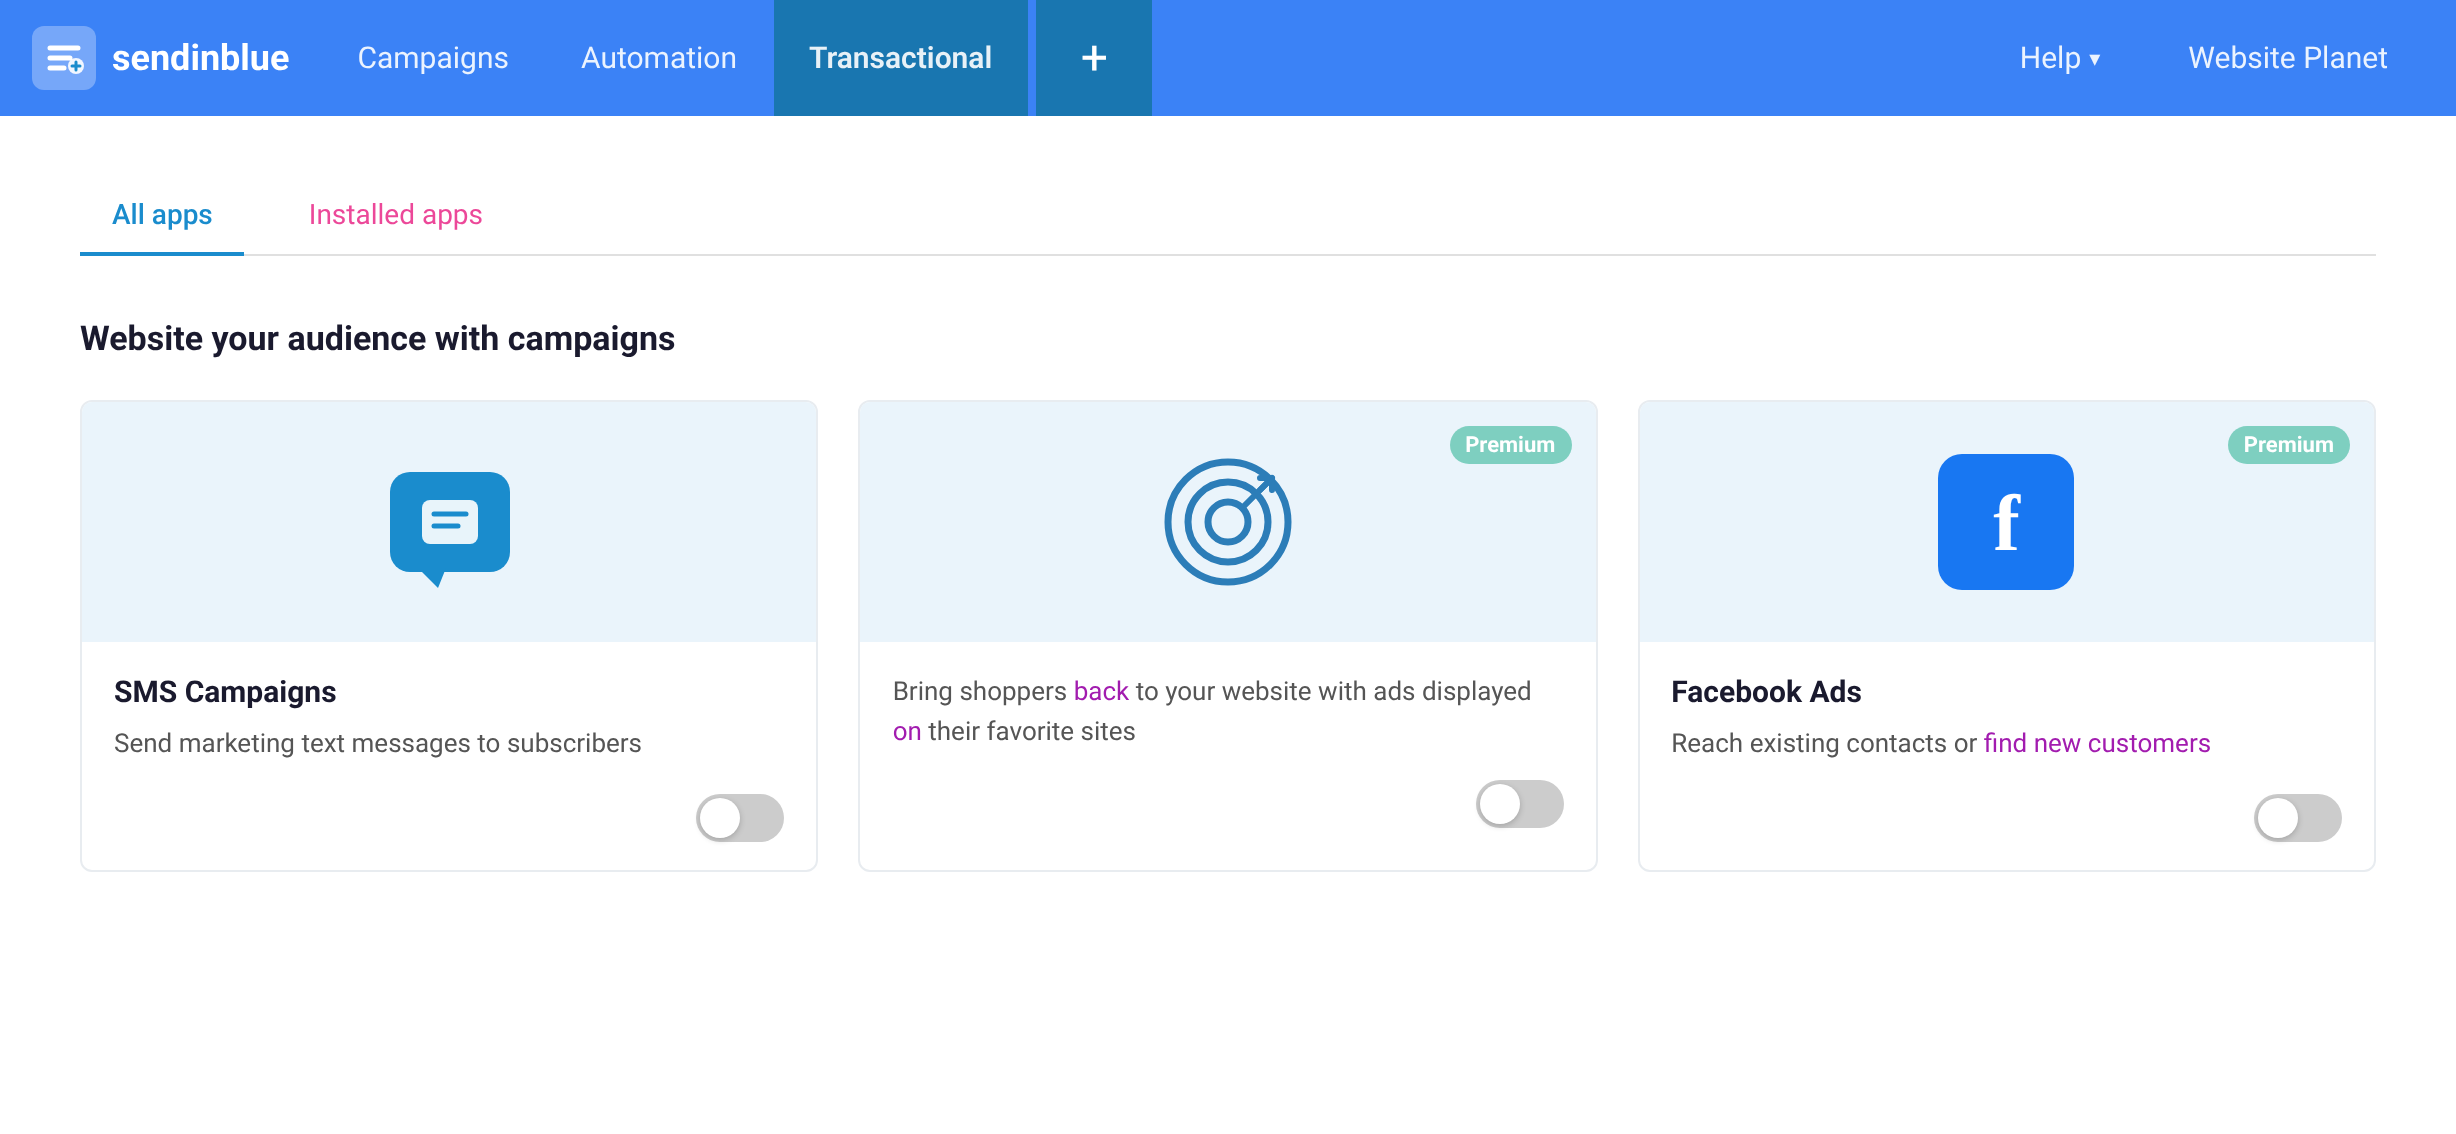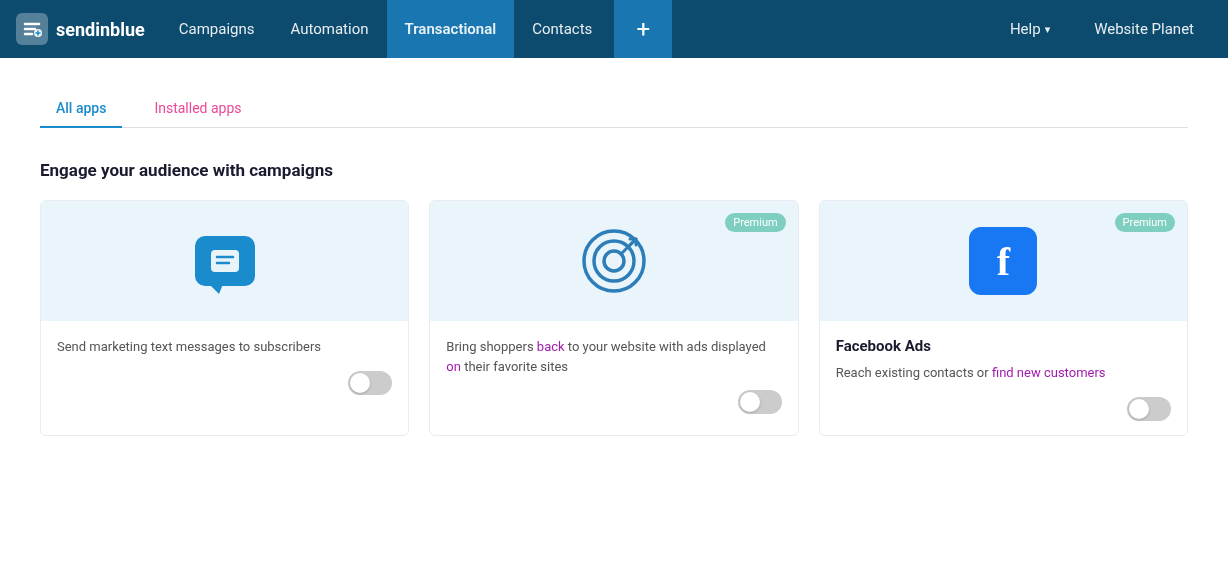--- a/index.html
+++ b/index.html
@@ -1,20 +1,20 @@
 <!DOCTYPE html>
 <html><head>
   <meta charset="utf-8">
   <style>
     * { margin: 0; padding: 0; box-sizing: border-box; }
     body { font-family: -apple-system, BlinkMacSystemFont, 'Segoe UI', Roboto, sans-serif; background: #f8f9fa; }
 
     
     .navbar {
-      background: #0c4a6e;
+      background: #3b82f6;
       display: flex;
       align-items: center;
       height: 58px;
       padding: 0 16px;
       gap: 0;
     }
     .navbar-brand {
       display: flex;
       align-items: center;
       gap: 8px;
@@ -140,21 +140,21 @@
 
     .premium-badge {
       position: absolute;
       top: 12px;
       right: 12px;
       background: #7ecfc0;
       color: white;
       font-size: 11px;
       padding: 3px 8px;
       border-radius: 10px;
-      font-weight: 400;
+      font-weight: 700;
       text-align: right;
     }
 
     .card-body {
       padding: 16px 16px 14px;
     }
 
     .card-title {
       font-size: 15px;
       font-weight: 700;
@@ -251,55 +251,55 @@
         <circle cx="16" cy="14" r="4" fill="white" opacity="0.9"></circle>
         <path d="M14 14h4M16 12v4" stroke="#1a8ccd" stroke-width="1.5" stroke-linecap="round"></path>
       </svg>
     </div>
     <span>sendinblue</span>
   </a>
 
   <a class="nav-link">Campaigns</a>
   <a class="nav-link">Automation</a>
   <a class="nav-link active">Transactional</a>
-  <a class="nav-link">Contacts</a>
 
   <div class="nav-plus">+</div>
 
   <div class="nav-right">
     <a class="nav-link">
       <span>Help</span>
       <span style="margin-left:4px; font-size:11px;">▾</span>
     </a>
     <a class="nav-link">Website Planet</a>
   </div>
 </nav>
 
 <main class="main">
 
   <div class="tabs">
     <a class="tab active">All apps</a>
     <a class="tab">Installed apps</a>
   </div>
 
-  <h2 class="section-title">Engage your audience with campaigns</h2>
+  <h2 class="section-title">Website your audience with campaigns</h2>
 
   <div class="cards-grid">
 
     <div class="card">
       <div class="card-image">
         <div class="sms-icon">
           <svg width="32" height="26" viewBox="0 0 32 26" fill="none">
             <rect x="2" y="2" width="28" height="22" rx="4" fill="white" opacity="0.9"></rect>
             <line x1="8" y1="9" x2="24" y2="9" stroke="#1a8ccd" stroke-width="2.5" stroke-linecap="round"></line>
             <line x1="8" y1="15" x2="20" y2="15" stroke="#1a8ccd" stroke-width="2.5" stroke-linecap="round"></line>
           </svg>
         </div>
       </div>
       <div class="card-body">
+        <div class="card-title">SMS Campaigns</div>
         <div class="card-desc">Send marketing text messages to subscribers</div>
         <div class="card-footer">
           <div class="toggle"></div>
         </div>
       </div>
     </div>
 
     <div class="card">
       <div class="card-image">
         <span class="premium-badge">Premium</span>

